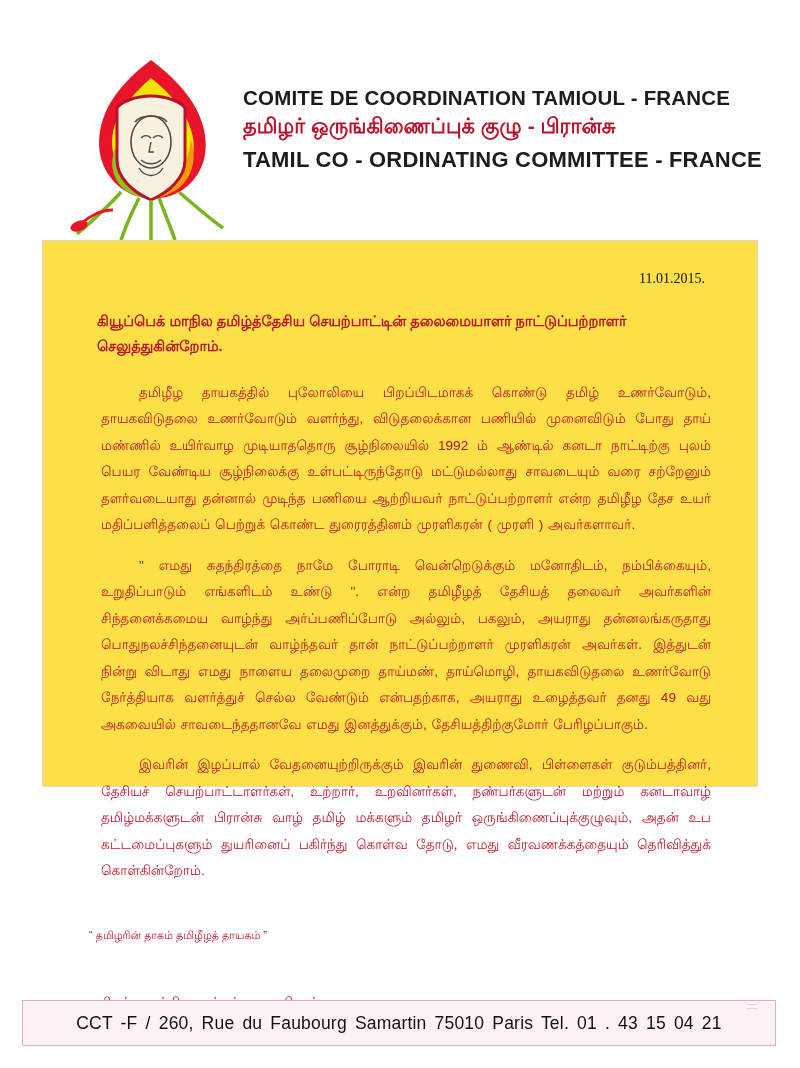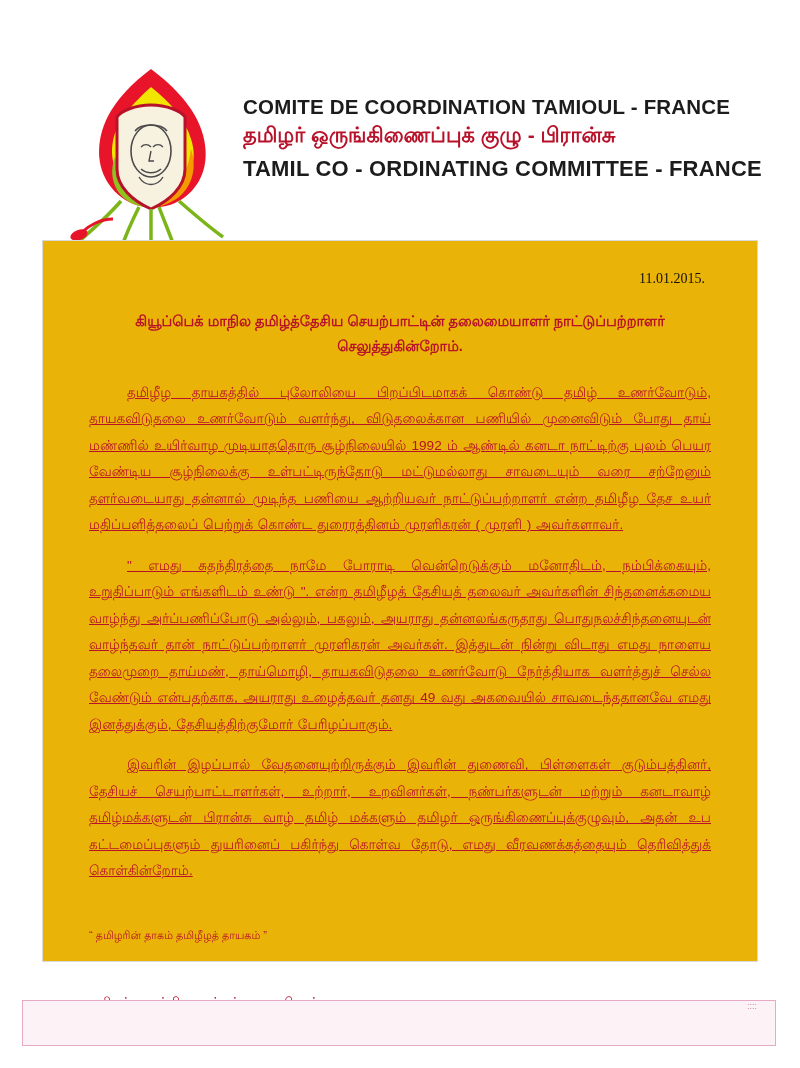--- a/index.html
+++ b/index.html
@@ -19,21 +19,21 @@
     position: relative;
     width: 800px;
     height: 1068px;
     background: #ffffff;
   }
 
   
   .header {
     position: absolute;
     left: 0;
-    top: 61px;
+    top: 52px;
     width: 780px;
     height: 190px;
   }
 
   .logo-wrap {
     position: absolute;
     left: 55px;
     top: 0px;
     width: 190px;
     height: 190px;
@@ -77,61 +77,59 @@
     margin-top: 6px;
     white-space: nowrap;
   }
 
   
   .letter {
     position: absolute;
     left: 42px;
     top: 240px;
     width: 716px;
-    height: 722px;
+    height: 547px;
     border: 1px solid #d9d9d9;
     box-sizing: border-box;
-    background: #eab308;
+    background: #fde047;
   }
 
   .letter-inner {
     padding: 30px 46px 20px 46px;
   }
 
   .doc-date {
     text-align: right;
     font-family: "Liberation Serif", serif;
     font-size: 14px;
     color: #111111;
     margin-bottom: 22px;
     padding-right: 6px;
   }
 
   .salutation {
     color: #b8122a;
     font-weight: bold;
     font-size: 14.5px;
     line-height: 1.75;
-    text-align: center;
     margin: 0 8px 20px 8px;
   }
 
   .salutation .ln {
     display: block;
   }
 
   p.para {
     color: #b8122a;
     font-size: 13.6px;
     line-height: 1.95;
     text-align: justify;
-    margin: 0 0 14px 0;
+    margin: 0 0 14px 12px;
     text-indent: 38px;
     word-spacing: 1px;
-    text-decoration: underline;
   }
 
   .quote-line {
     color: #b8122a;
     font-size: 11px;
     margin: 44px 0 0 0;
     text-align: left;
   }
 
   .sign-line {
@@ -234,16 +232,17 @@
       <p class="para">" எமது சுதந்திரத்தை நாமே போராடி வென்றெடுக்கும் மனோதிடம், நம்பிக்கையும், உறுதிப்பாடும் எங்களிடம் உண்டு ". என்ற தமிழீழத் தேசியத் தலைவர் அவர்களின் சிந்தனைக்கமைய வாழ்ந்து அர்ப்பணிப்போடு அல்லும், பகலும், அயராது தன்னலங்கருதாது பொதுநலச்சிந்தனையுடன் வாழ்ந்தவர் தான் நாட்டுப்பற்றாளர் முரளிகரன் அவர்கள். இத்துடன் நின்று விடாது எமது நாளைய தலைமுறை தாய்மண், தாய்மொழி, தாயகவிடுதலை உணர்வோடு நேர்த்தியாக வளர்த்துச் செல்ல வேண்டும் என்பதற்காக, அயராது உழைத்தவர் தனது 49 வது அகவையில் சாவடைந்ததானவே எமது இனத்துக்கும், தேசியத்திற்குமோர் பேரிழப்பாகும்.</p>
       <p class="para">இவரின் இழப்பால் வேதனையுற்றிருக்கும் இவரின் துணைவி, பிள்ளைகள் குடும்பத்தினர், தேசியச் செயற்பாட்டாளர்கள், உற்றார், உறவினர்கள், நண்பர்களுடன் மற்றும் கனடாவாழ் தமிழ்மக்களுடன் பிரான்சு வாழ் தமிழ் மக்களும் தமிழர் ஒருங்கிணைப்புக்குழுவும், அதன் உப கட்டமைப்புகளும் துயரினைப் பகிர்ந்து கொள்வ தோடு, எமது வீரவணக்கத்தையும் தெரிவித்துக் கொள்கின்றோம்.</p>
 
       <div class="quote-line">“ தமிழரின் தாகம் தமிழீழத் தாயகம் ”</div>
       <div class="sign-line">தமிழர் ஒருங்கிணைப்புக்குழு  – பிரான்சு</div>
 
     </div>
   </div>
 
   <div class="footer-bar">
+    <div class="footer-text">CCT -F / 260, Rue du Faubourg  Samartin  75010  Paris  Tel. 01 . 43  15  04  21</div>
     <div class="footer-corner">::::</div>
   </div>
 
 </div>
 
 </body></html>

